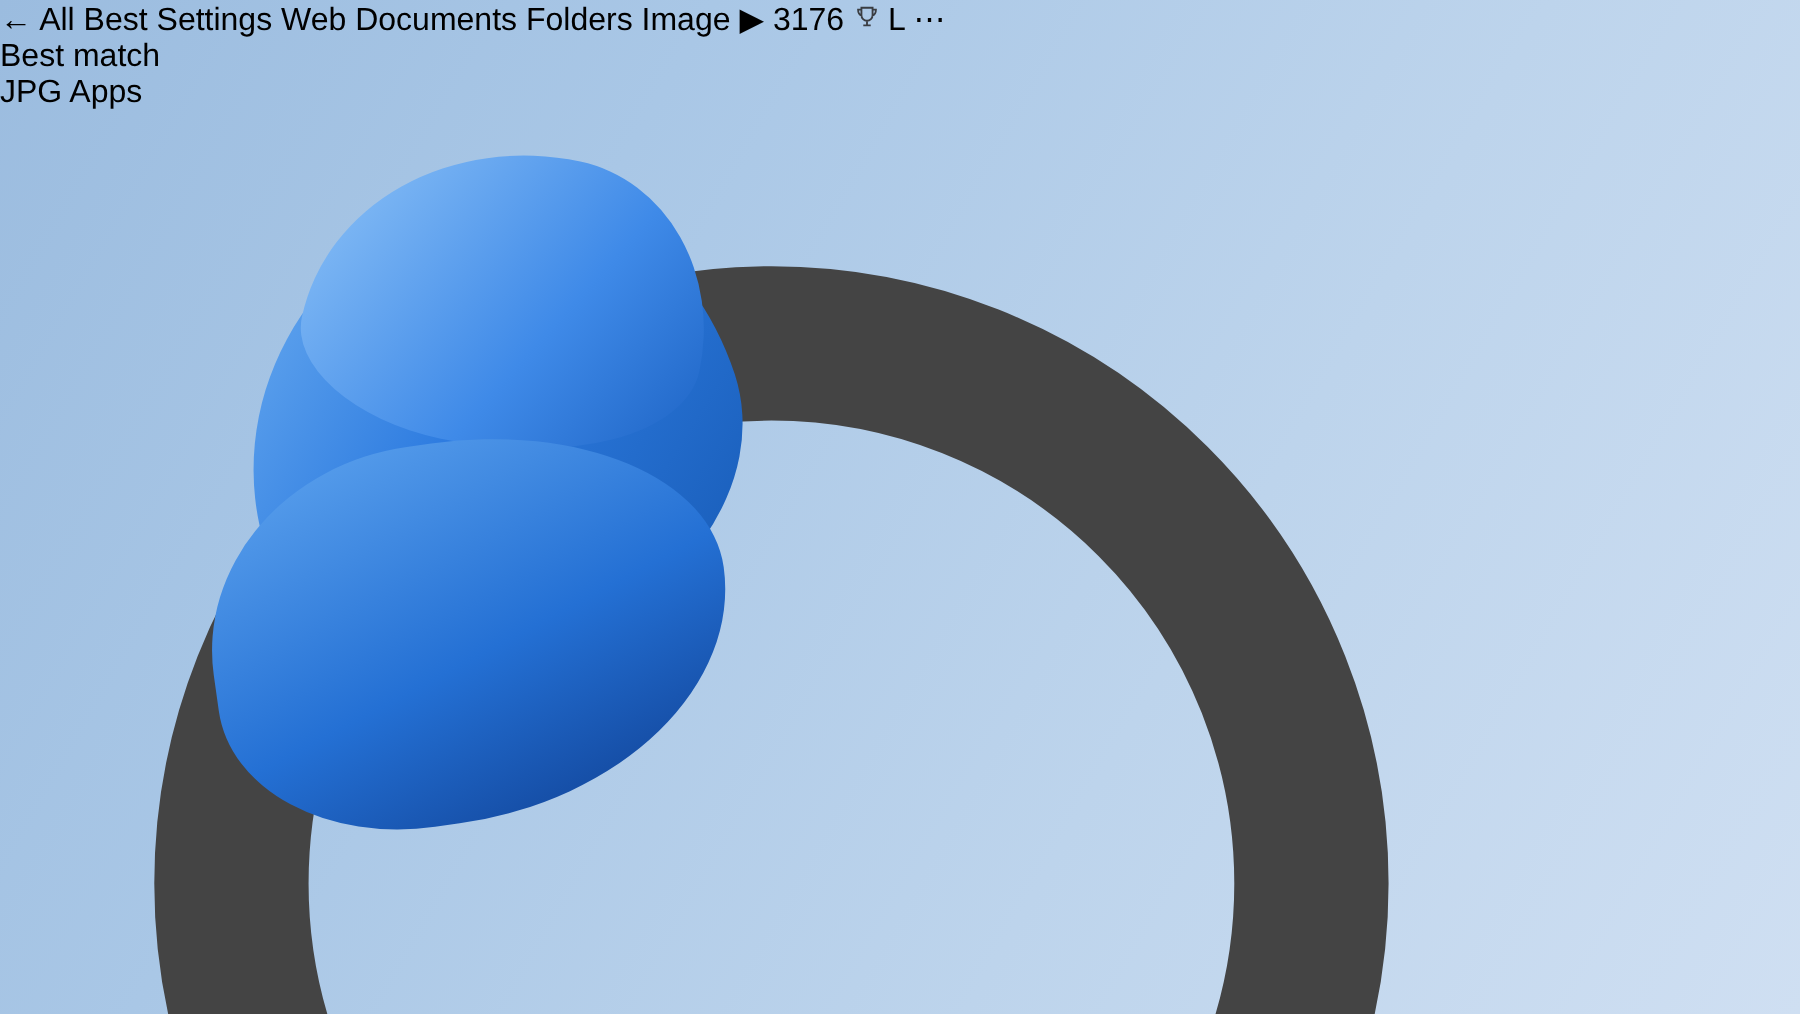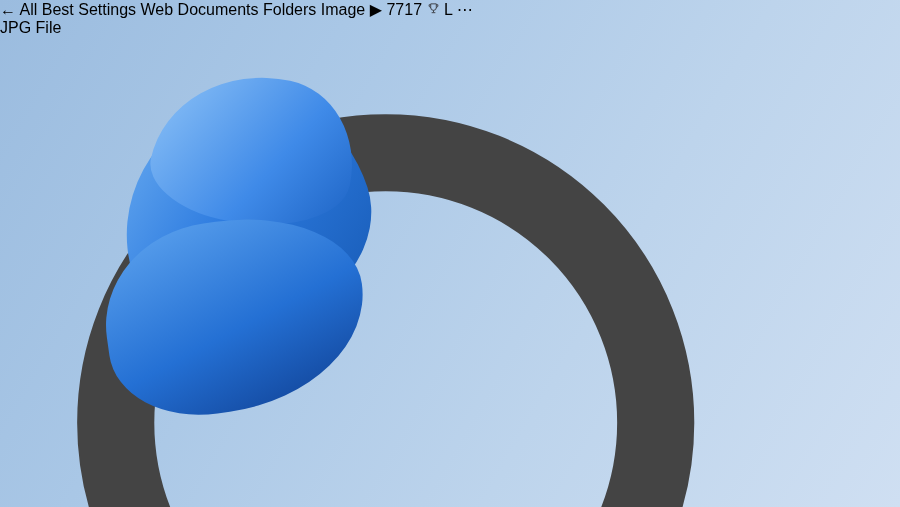--- a/index.html
+++ b/index.html
@@ -167,38 +167,39 @@
     <span class="pill active">All</span>
     <span class="pill">Best</span>
     <span class="pill">Settings</span>
     <span class="pill">Web</span>
     <span class="pill">Documents</span>
     <span class="pill">Folders</span>
     <span class="pill truncated">Image</span>
     <span class="tabs-scroll">▶</span>
     <span class="hdr-right">
       <span class="rewards">
-        <span>7717</span>
+        <span>3176</span>
         <svg class="a-icon" viewBox="0 0 14 14" width="13" height="13">
           <path d="M4 2h6v4a3 3 0 0 1-6 0V2z M4 3H2.2c0 2 .8 3 2 3.2 M10 3h1.8c0 2-.8 3-2 3.2 M7 9v2 M5 11.5h4" fill="none" stroke="#3a3d42" stroke-width="1"></path>
         </svg>
       </span>
       <span class="avatar">L</span>
       <span class="more-dots">⋯</span>
       <span class="copilot-dot"></span>
     </span>
   </div>
 
   <div class="fly-body">
 
     <div class="results">
+      <div class="sec-h">Best match</div>
       <div class="bm-card">
         <span class="thumb"></span>
         <span>
-          <div class="bm-sub">JPG File</div>
+          <div class="bm-sub">JPG Apps</div>
         </span>
       </div>
 
       <div class="row">
         <svg class="q-icon" viewBox="0 0 14 14">
             <circle cx="6" cy="6" r="4.2" fill="none" stroke="#444" stroke-width="1.2"></circle>
             <line x1="9.2" y1="9.2" x2="12.5" y2="12.5" stroke="#444" stroke-width="1.2"></line>
           </svg>
         
         

